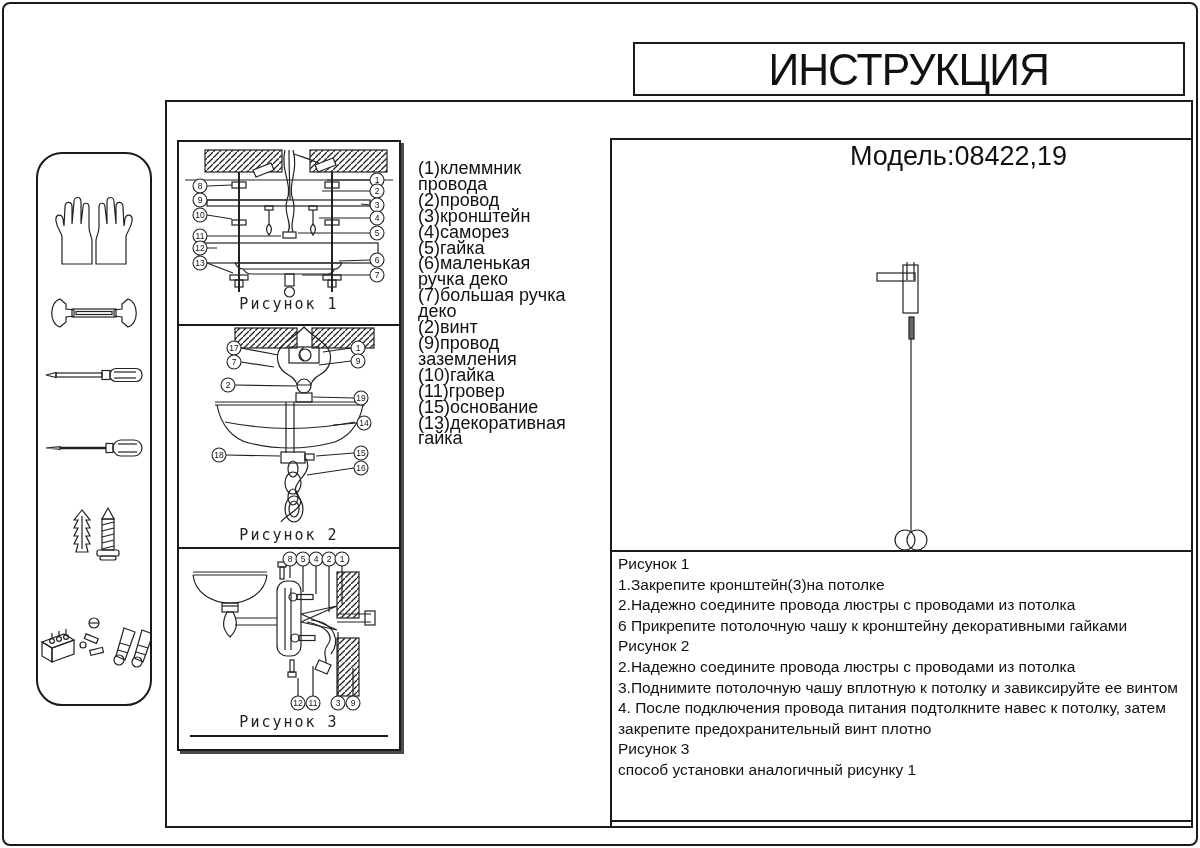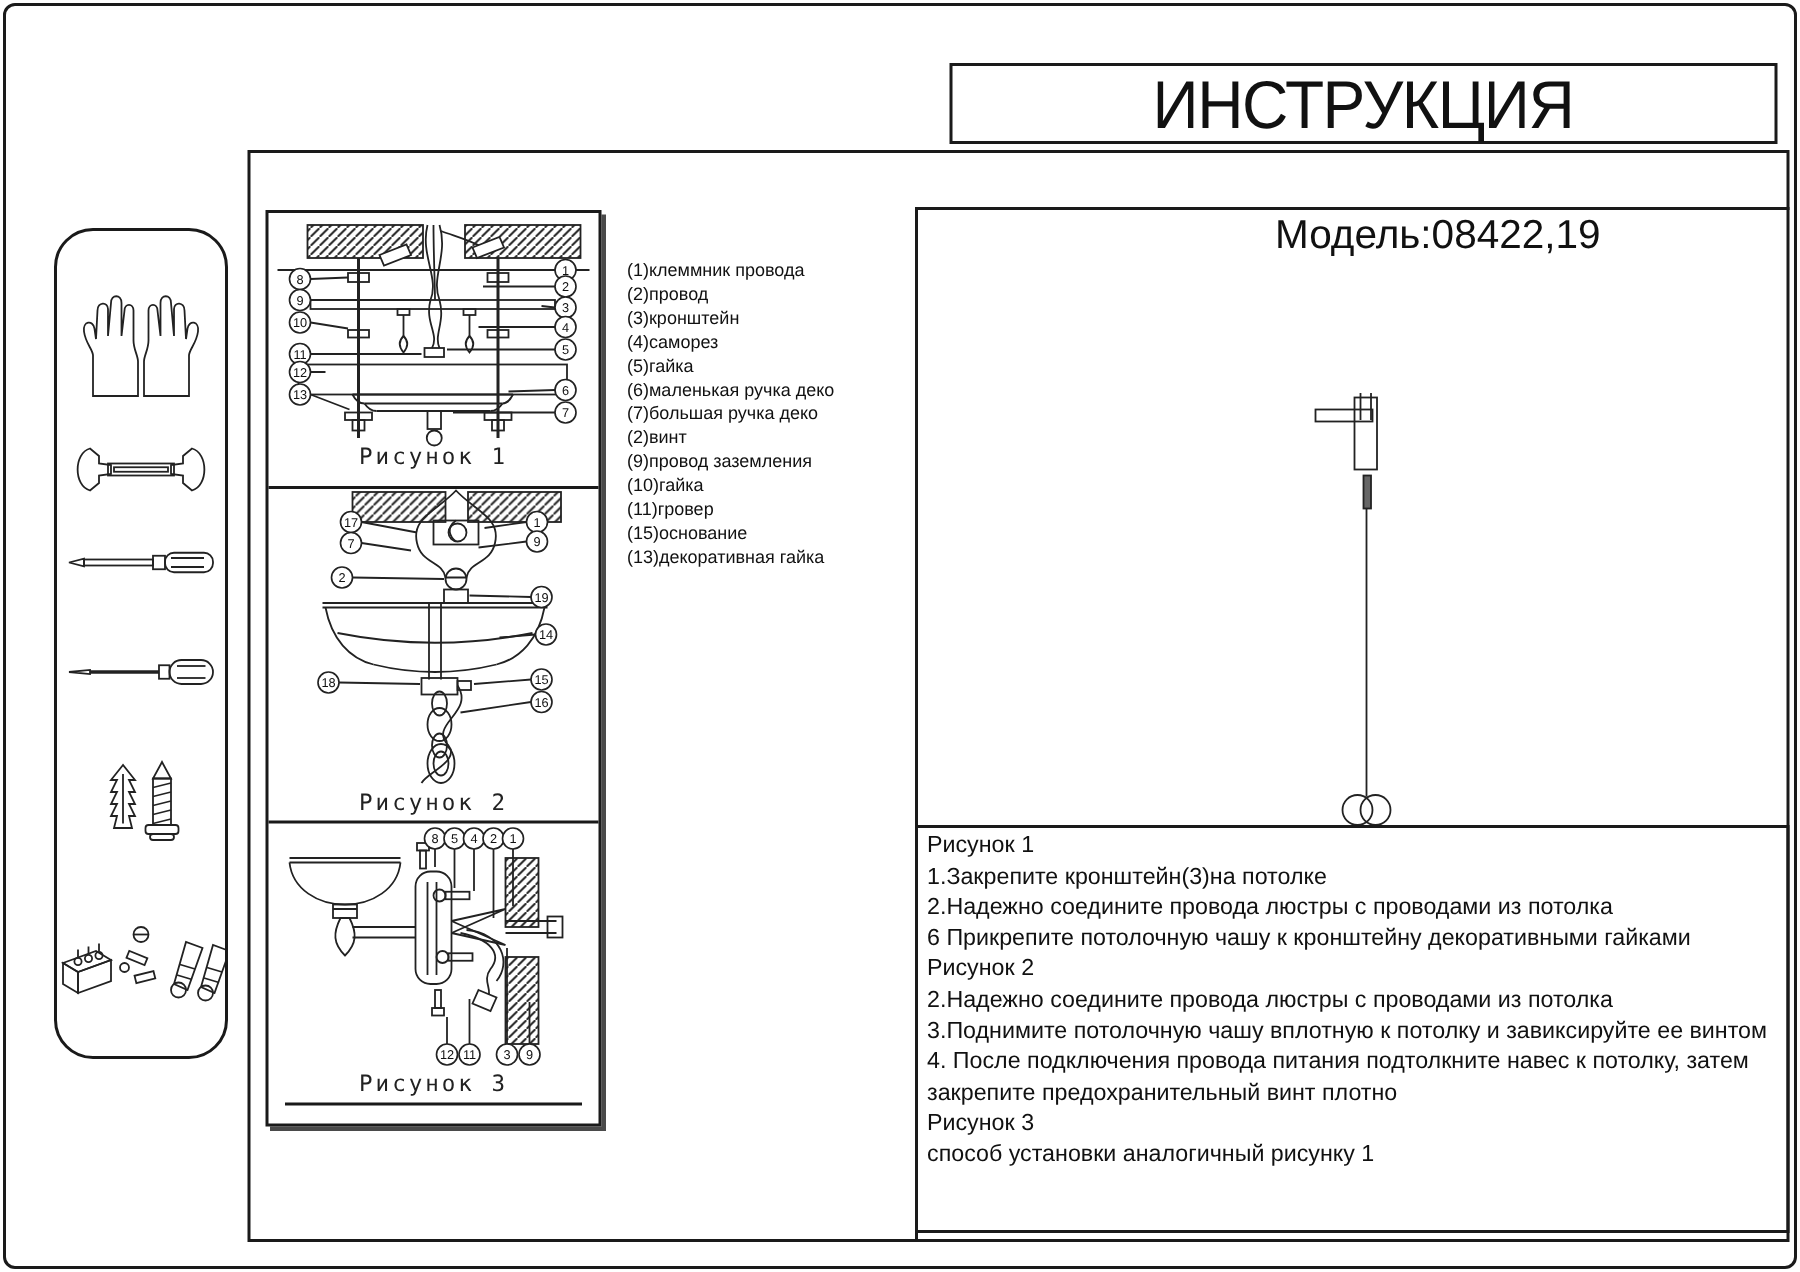--- a/index.html
+++ b/index.html
@@ -15,21 +15,21 @@
   .right-hline { left:611px; top:138px; width:582px; height:2px; background:#1a1a1a; }
   .model-text { left:850px; top:141px; width:341px; font-size:27px; text-align:left; white-space:nowrap; }
   .tools-panel { left:36px; top:152px; width:116px; height:554px; border:2px solid #1a1a1a; border-radius:26px; }
   .tool { position:absolute; left:0; width:100%; display:flex; justify-content:center; }
   .figures-box { left:177px; top:140px; width:224px; height:611px; border:2.5px solid #1a1a1a;
                  box-shadow:3px 3px 0 #4a4a4a; background:#fff; }
   .fig-divider { height:2px; background:#1a1a1a; }
   .fig-label { width:224px; text-align:center; font-family:"DejaVu Sans Mono", monospace;
                font-size:15px; letter-spacing:2px; color:#222; }
   .fig3-underline { left:190px; top:735px; width:198px; height:2px; background:#1a1a1a; }
-  .parts-list { left:418px; top:161px; width:156px; font-size:12px; line-height:15.9px;margin-top:12px; }
+  .parts-list { left:418px; top:161px; width:156px; font-size:18px; line-height:15.9px; }
   .instructions-box { left:610px; top:550px; width:583px; height:272px; border:2px solid #1a1a1a;
                       padding:2px 6px; font-size:15.5px; line-height:20.6px; }
   svg { display:block; }
   .draw { stroke:#222; fill:none; stroke-width:1.2; }
   .co circle { fill:#fff; stroke:#222; stroke-width:1.1; }
   .co text { font-family:"Liberation Sans",sans-serif; font-size:8.5px; fill:#111;
              stroke:none; text-anchor:middle; }
 </style>
 </head>
 <body>

